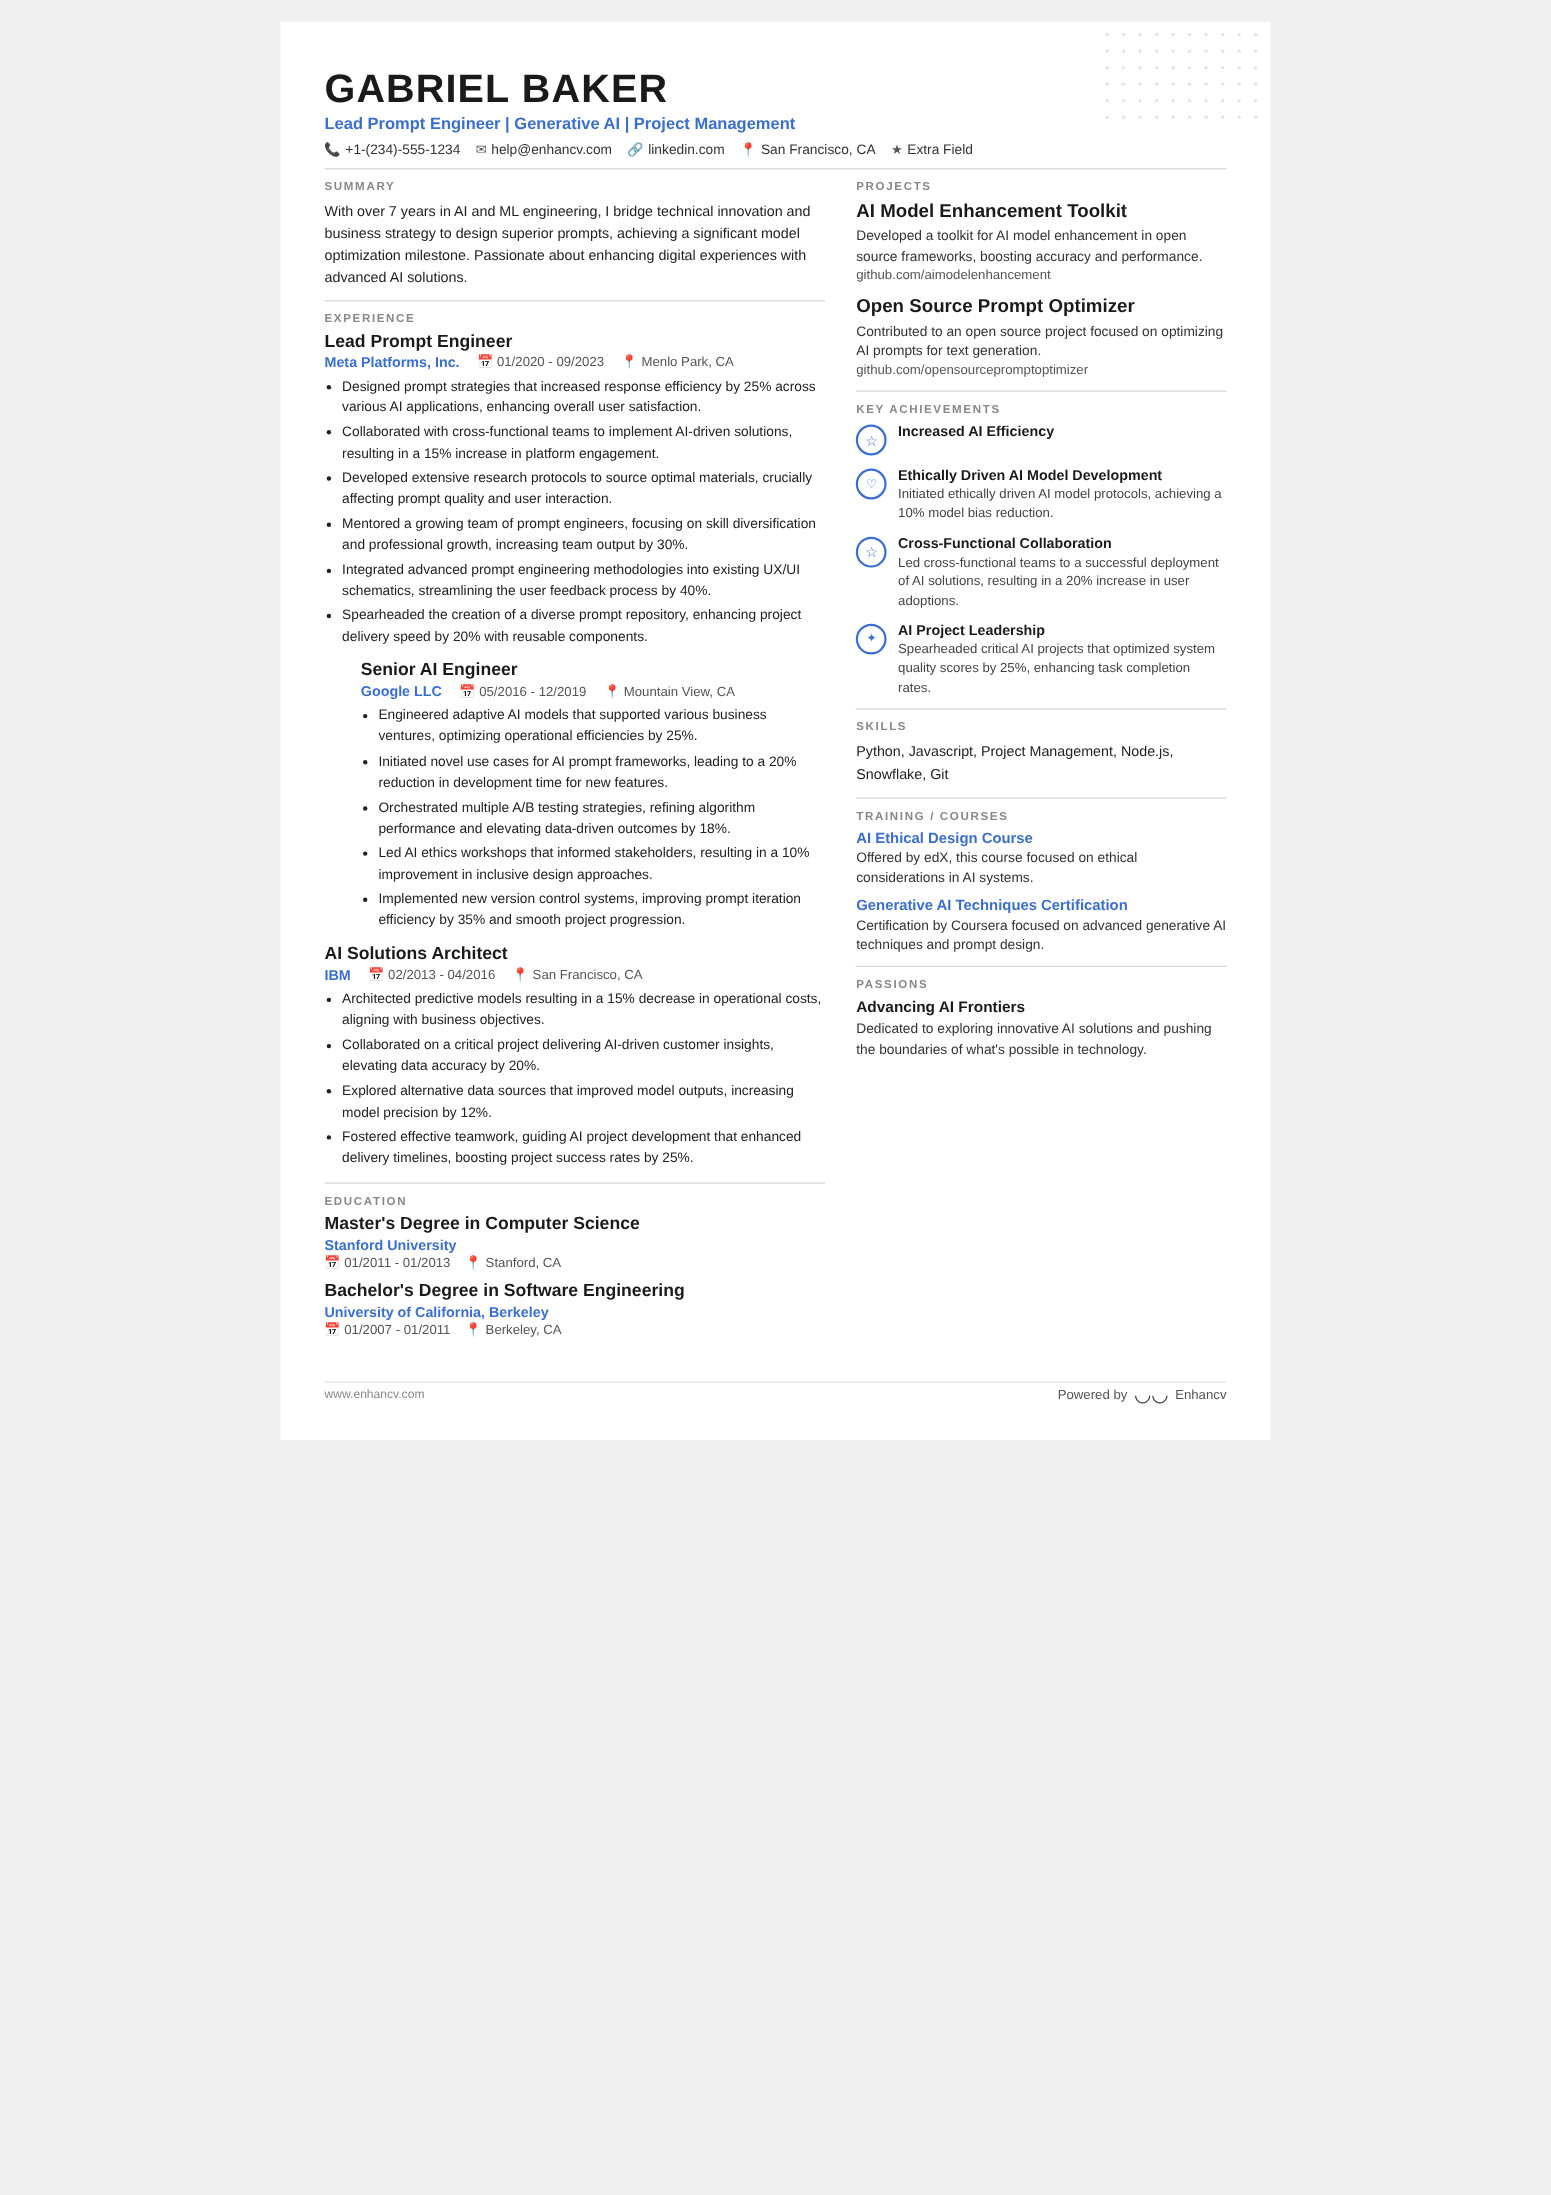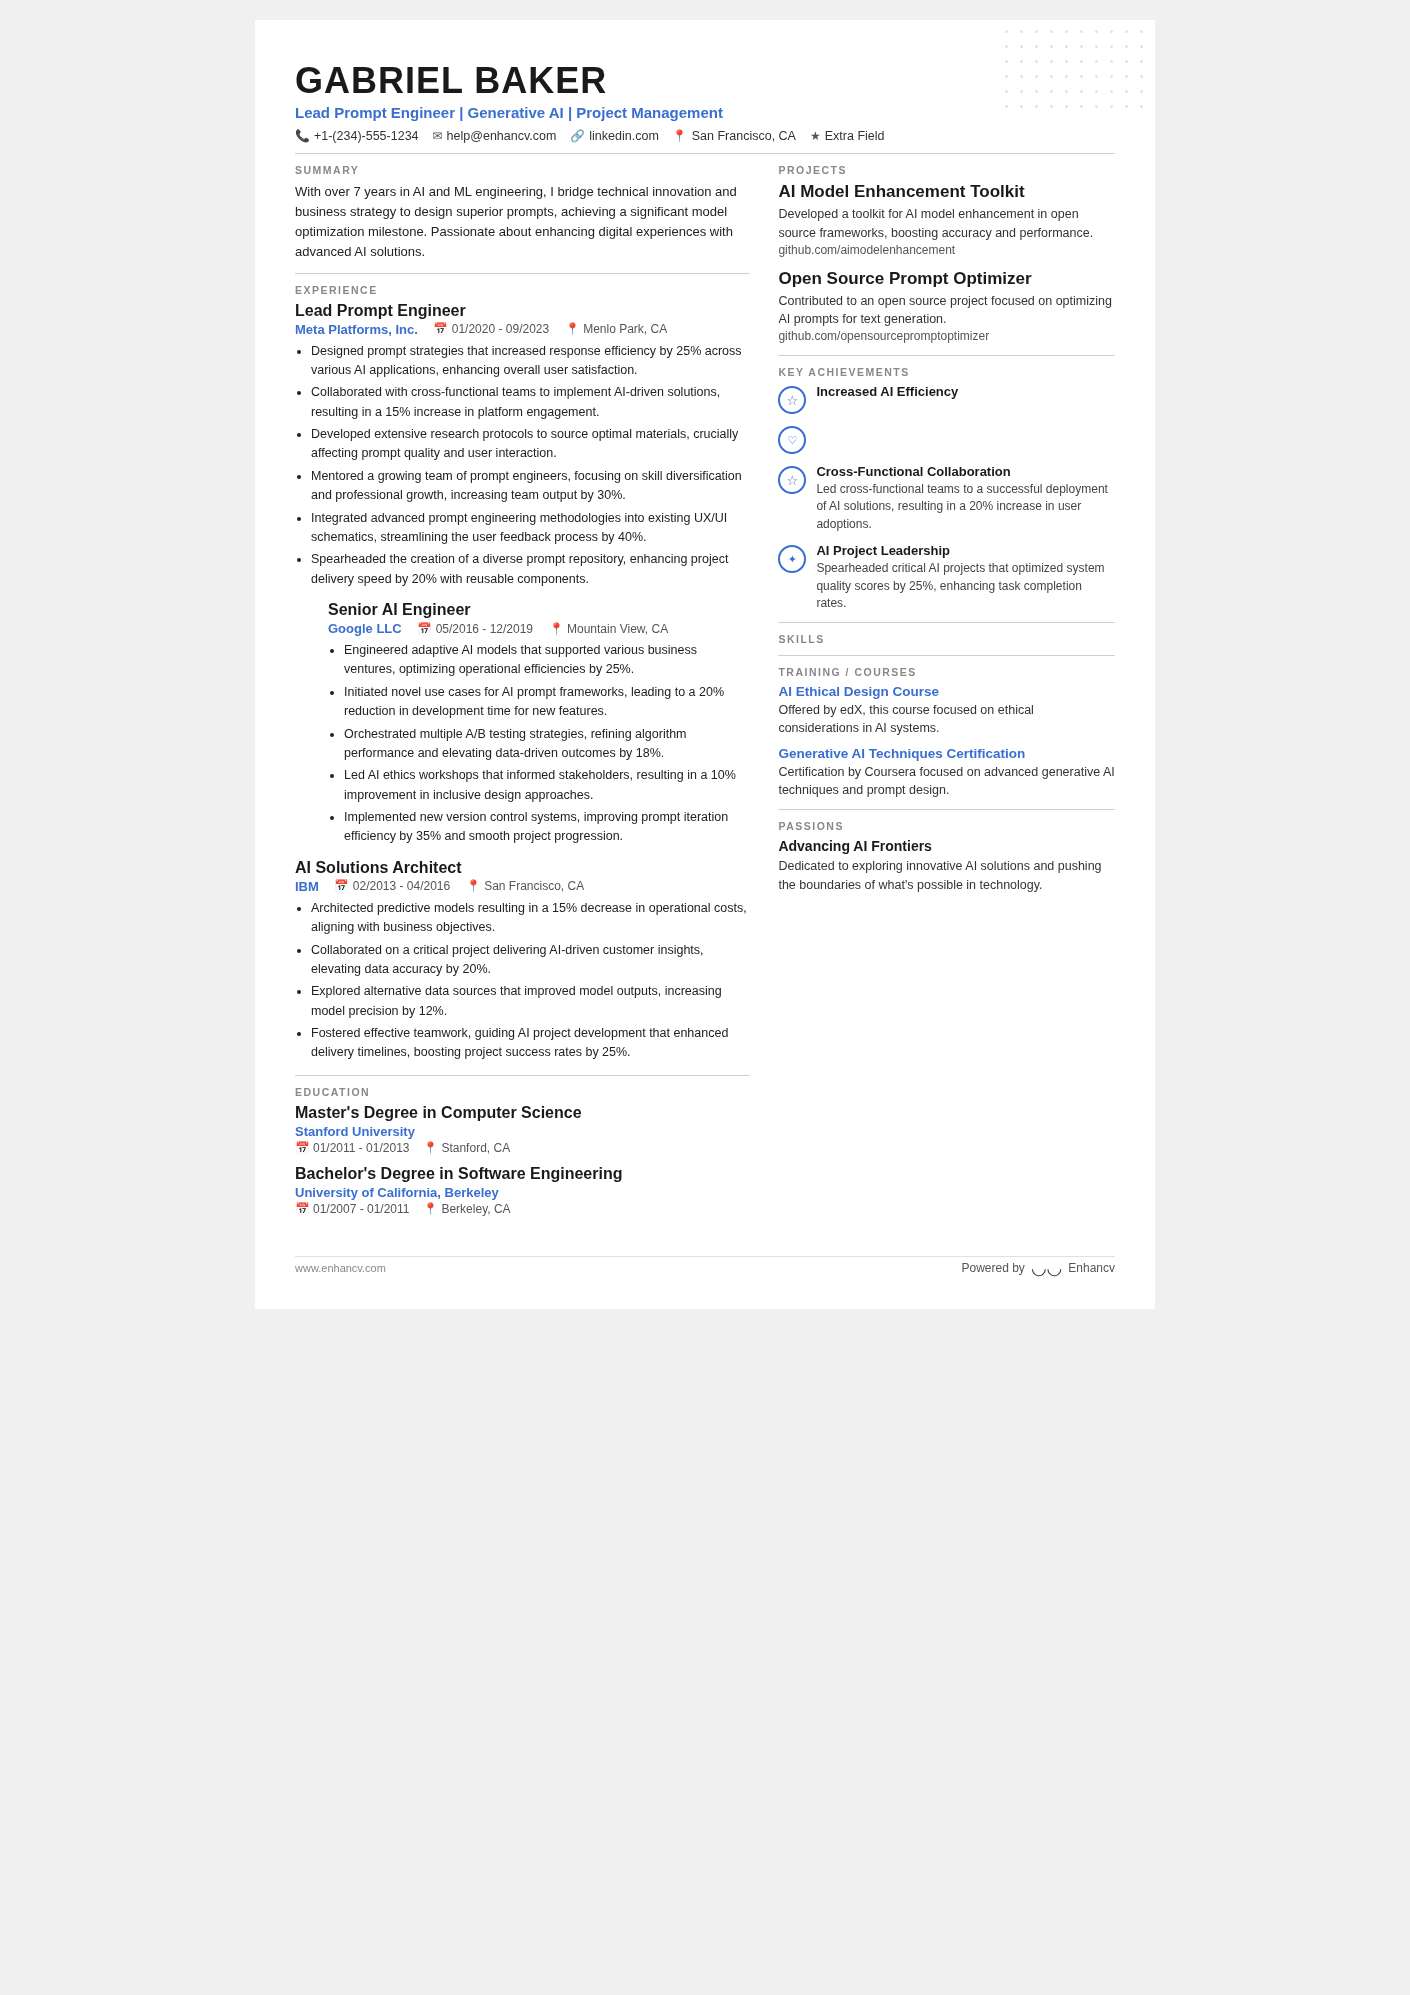--- a/index.html
+++ b/index.html
@@ -492,20 +492,24 @@
 
         <div class="achievement-item">
           <div class="achievement-icon">☆</div>
           <div class="achievement-content">
             <div class="achievement-title">Increased AI Efficiency</div>
           </div>
         </div>
 
         <div class="achievement-item">
           <div class="achievement-icon" style="font-size:11px;">♡</div>
+          <div class="achievement-content">
+            <div class="achievement-title">Ethically Driven AI Model Development</div>
+            <div class="achievement-desc">Initiated ethically driven AI model protocols, achieving a 10% model bias reduction.</div>
+          </div>
         </div>
 
         <div class="achievement-item">
           <div class="achievement-icon">☆</div>
           <div class="achievement-content">
             <div class="achievement-title">Cross-Functional Collaboration</div>
             <div class="achievement-desc">Led cross-functional teams to a successful deployment of AI solutions, resulting in a 20% increase in user adoptions.</div>
           </div>
         </div>
 
@@ -515,20 +519,21 @@
             <div class="achievement-title">AI Project Leadership</div>
             <div class="achievement-desc">Spearheaded critical AI projects that optimized system quality scores by 25%, enhancing task completion rates.</div>
           </div>
         </div>
       </div>
 
       <hr class="divider">
 
       <div>
         <div class="section-title">SKILLS</div>
+        <div class="skills-text">Python, Javascript, Project Management, Node.js, Snowflake, Git</div>
       </div>
 
       <hr class="divider">
 
       <div>
         <div class="section-title">TRAINING / COURSES</div>
 
         <div style="margin-bottom:8px;">
           <div class="training-title">AI Ethical Design Course</div>
           <div class="training-desc">Offered by edX, this course focused on ethical considerations in AI systems.</div>

